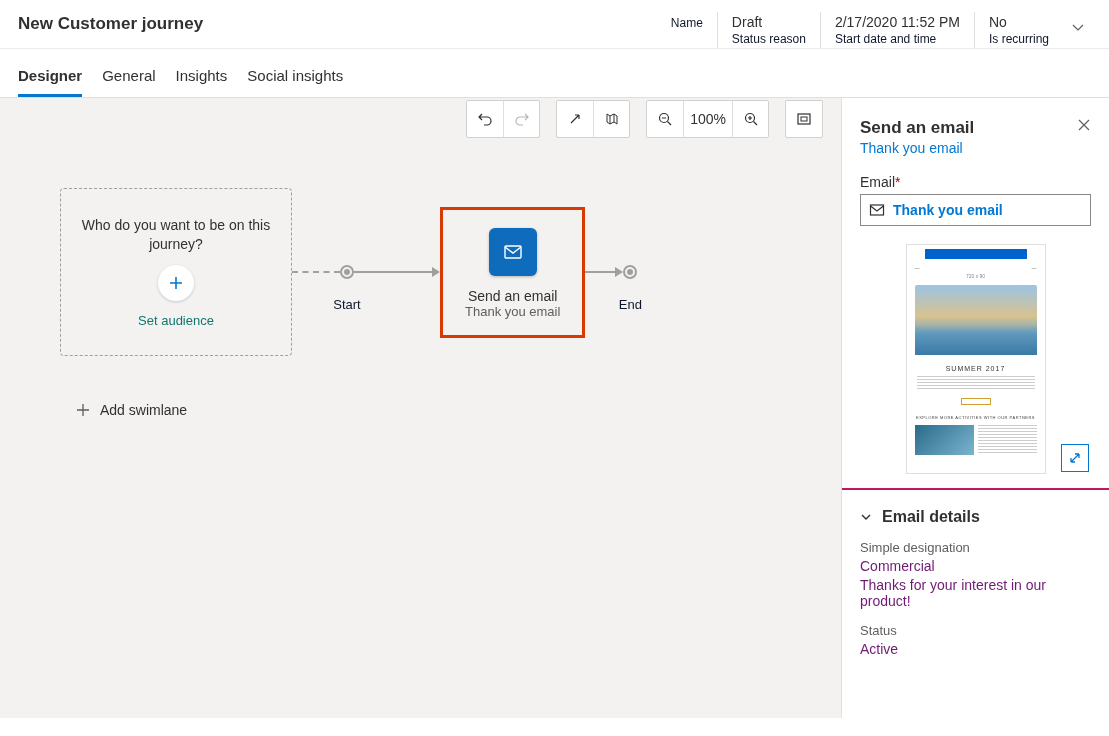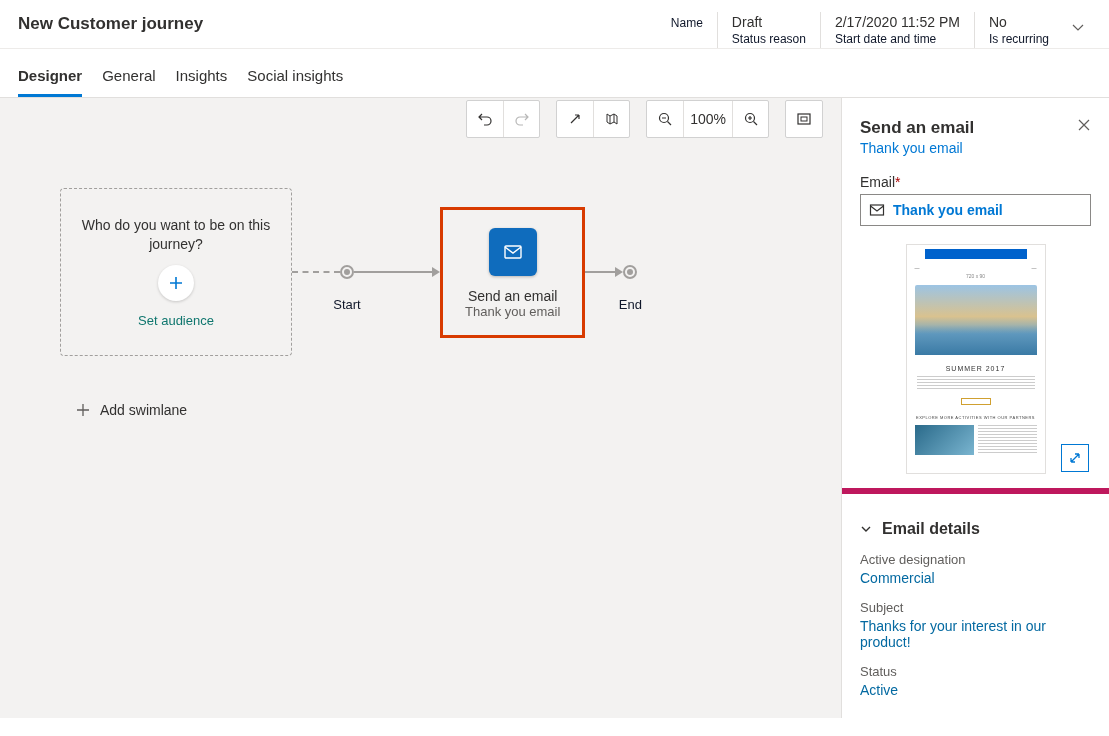--- a/index.html
+++ b/index.html
@@ -75,25 +75,25 @@
     .pv-hero::after { content:""; position:absolute; bottom:0; left:0; right:0; height:30px; background: linear-gradient(180deg, rgba(90,150,190,0) 0%, #3a7aa5 100%); }
     .pv-title { text-align: center; font-size: 7px; letter-spacing: 1px; color: #333; margin-top: 4px; }
     .pv-text { margin: 4px 10px; height: 14px; background: repeating-linear-gradient(180deg,#ccc 0,#ccc 1px,transparent 1px,transparent 3px); }
     .pv-btn { margin: 4px auto; width: 30px; height: 7px; border: 1px solid #d0a030; }
     .pv-sep { margin: 6px 8px 2px; font-size: 4px; text-align: center; letter-spacing: .5px; color: #444; }
     .pv-foot { display: flex; gap: 4px; margin: 3px 8px; }
     .pv-foot-img { flex: 1; height: 30px; background: linear-gradient(135deg,#2a6a8a,#7ab5d0); }
     .pv-foot-txt { flex: 1; background: repeating-linear-gradient(180deg,#ccc 0,#ccc 1px,transparent 1px,transparent 3px); }
     .expand-box { position: absolute; right: 2px; bottom: 2px; width: 28px; height: 28px; border: 1px solid #0078d4; display: flex; align-items: center; justify-content: center; cursor: pointer; background: #fff; }
     
-    .side-sec { border-top: 6px solid #be185d; padding: 26px 18px; }
+    .side-sec { border-top: 2px solid #be185d; padding: 18px 18px; }
     .sec-head { display: flex; align-items: center; gap: 10px; cursor: pointer; }
     .sec-title { font-size: 16px; font-weight: 600; }
     .detail-lbl { font-size: 13px; color: #605e5c; margin-top: 14px; }
-    .detail-val { font-size: 14px; color: #0369a1; margin-top: 3px; }
+    .detail-val { font-size: 14px; color: #701a75; margin-top: 3px; }
   </style>
 </head>
 <body>
 
 <div class="header">
   <div class="header-title">New Customer journey</div>
   <div class="header-fields">
     <div class="hf">
       <div class="hf-lbl">Name</div>
     </div>
@@ -281,21 +281,20 @@
       </div>
     </div>
 
     <div class="side-sec">
       <div class="sec-head">
         <svg width="12" height="12" viewBox="0 0 12 12">
             <path d="M2 4 L6 8 L10 4" stroke="#323130" stroke-width="1.4" fill="none"></path>
           </svg>
         <div class="sec-title">Email details</div>
       </div>
-      <div class="detail-lbl">Active designation</div>
+      <div class="detail-lbl">Simple designation</div>
       <div class="detail-val">Commercial</div>
-      <div class="detail-lbl">Subject</div>
       <div class="detail-val">Thanks for your interest in our product!</div>
       <div class="detail-lbl">Status</div>
       <div class="detail-val">Active</div>
     </div>
   </div>
 </div>
 
 </body></html>

